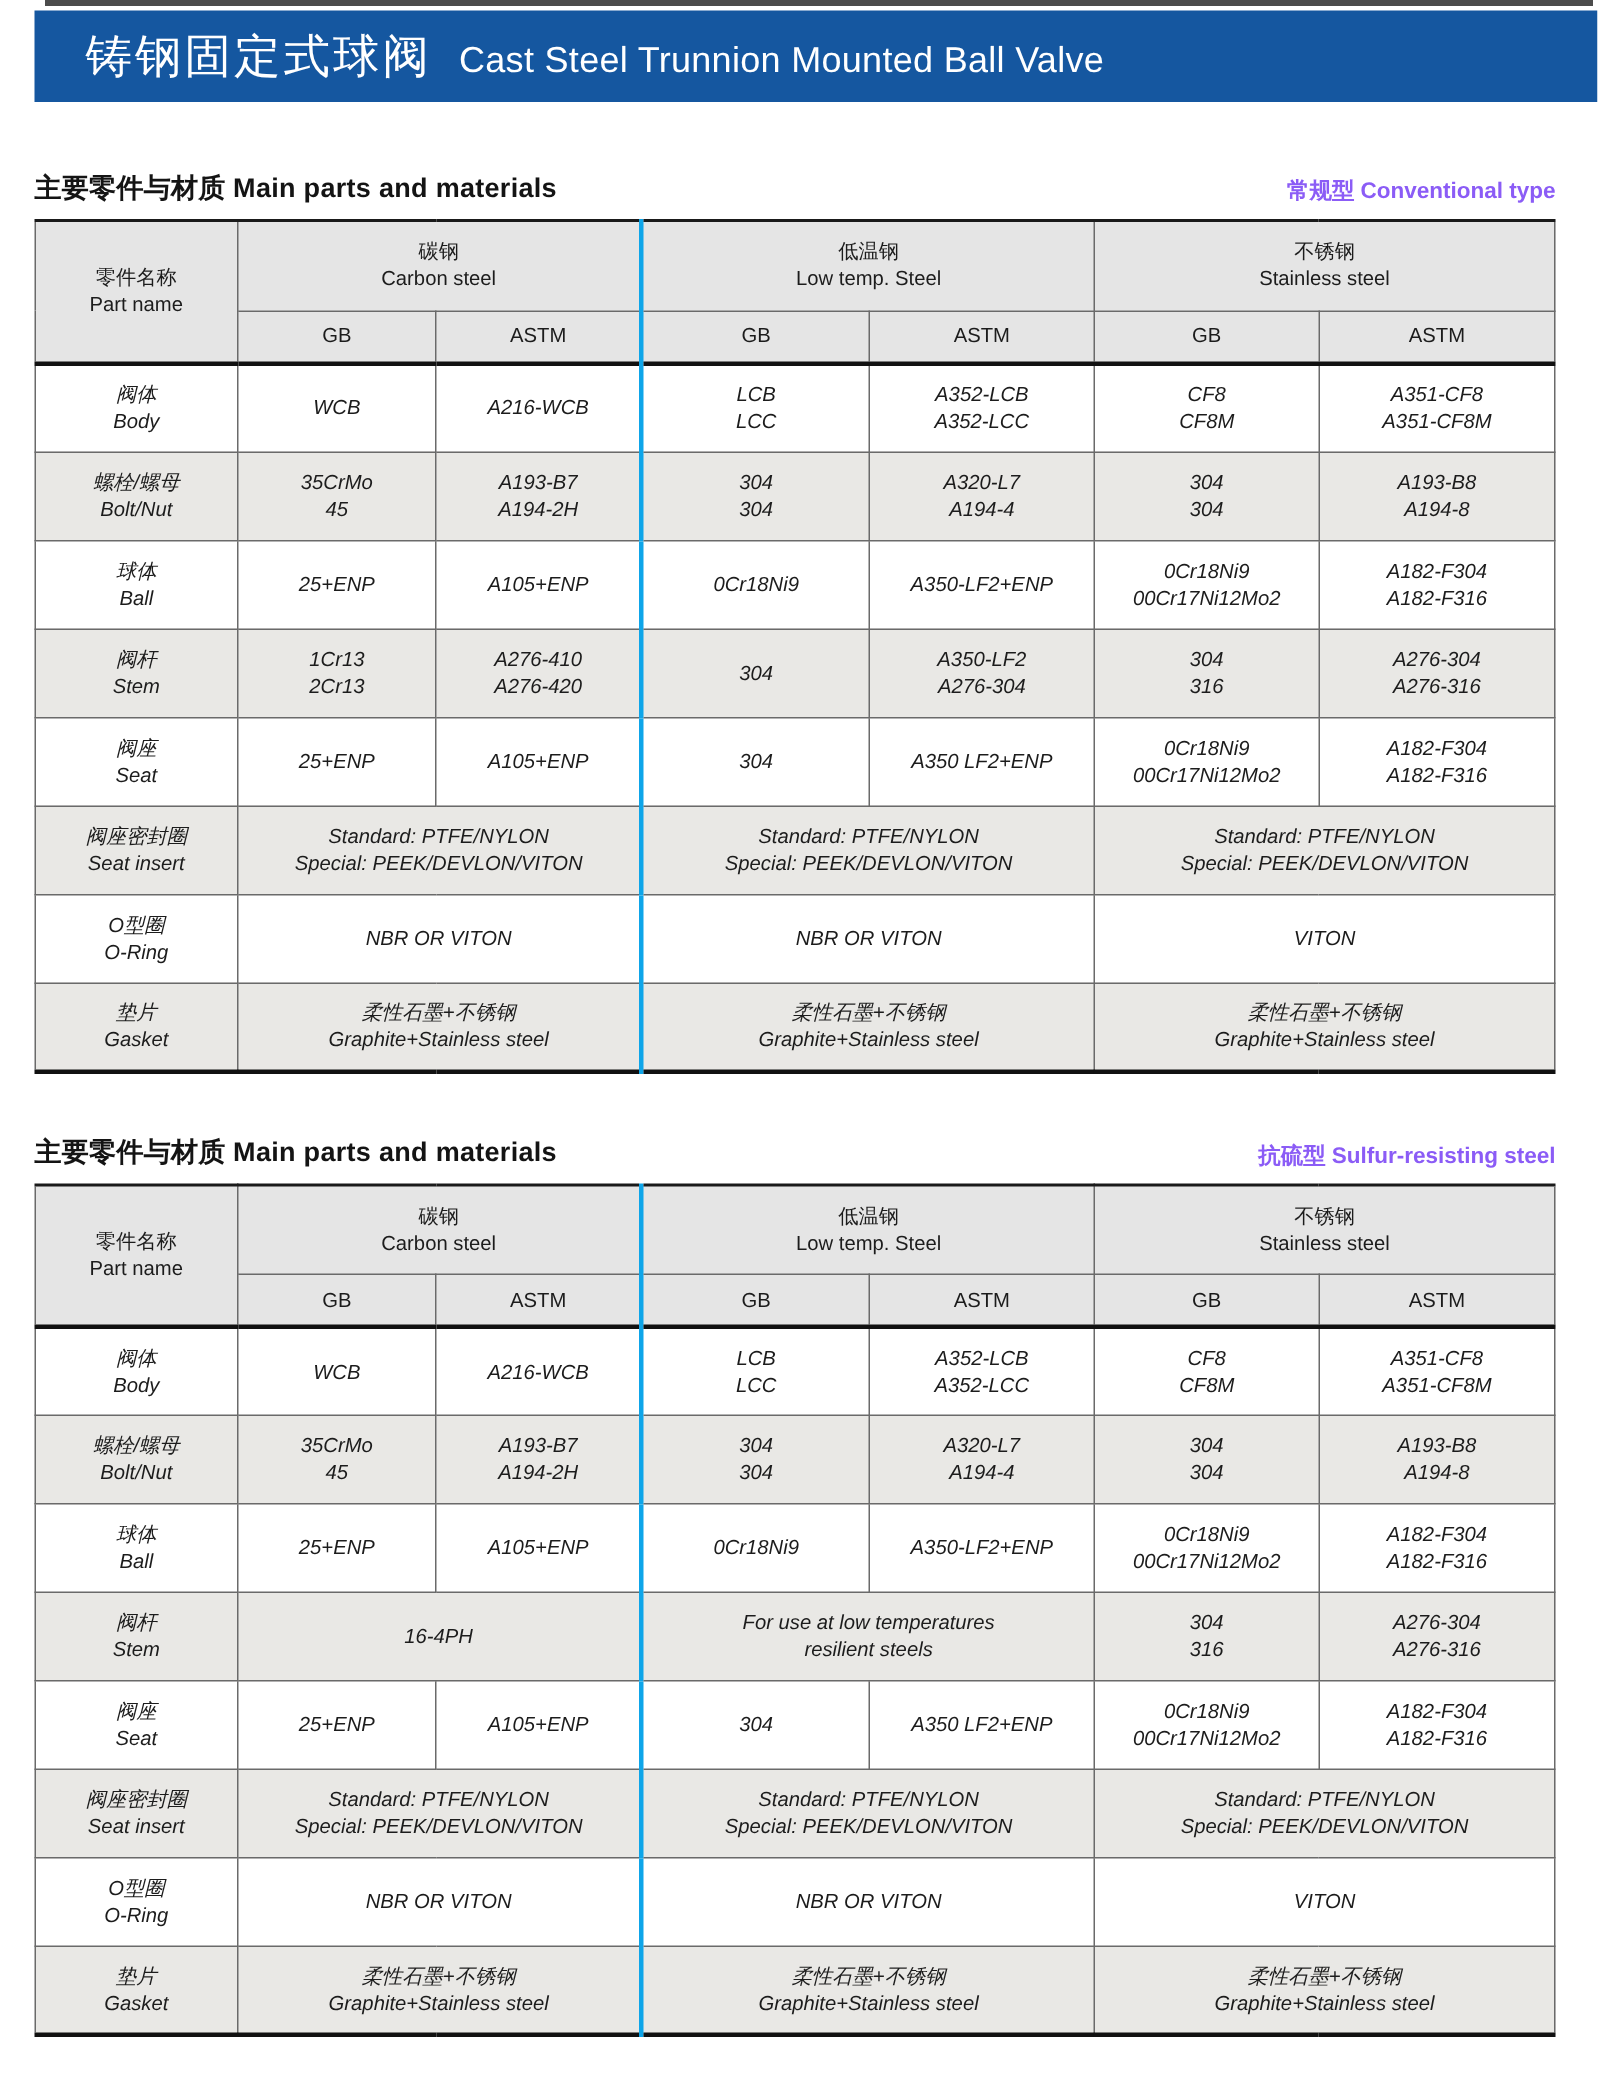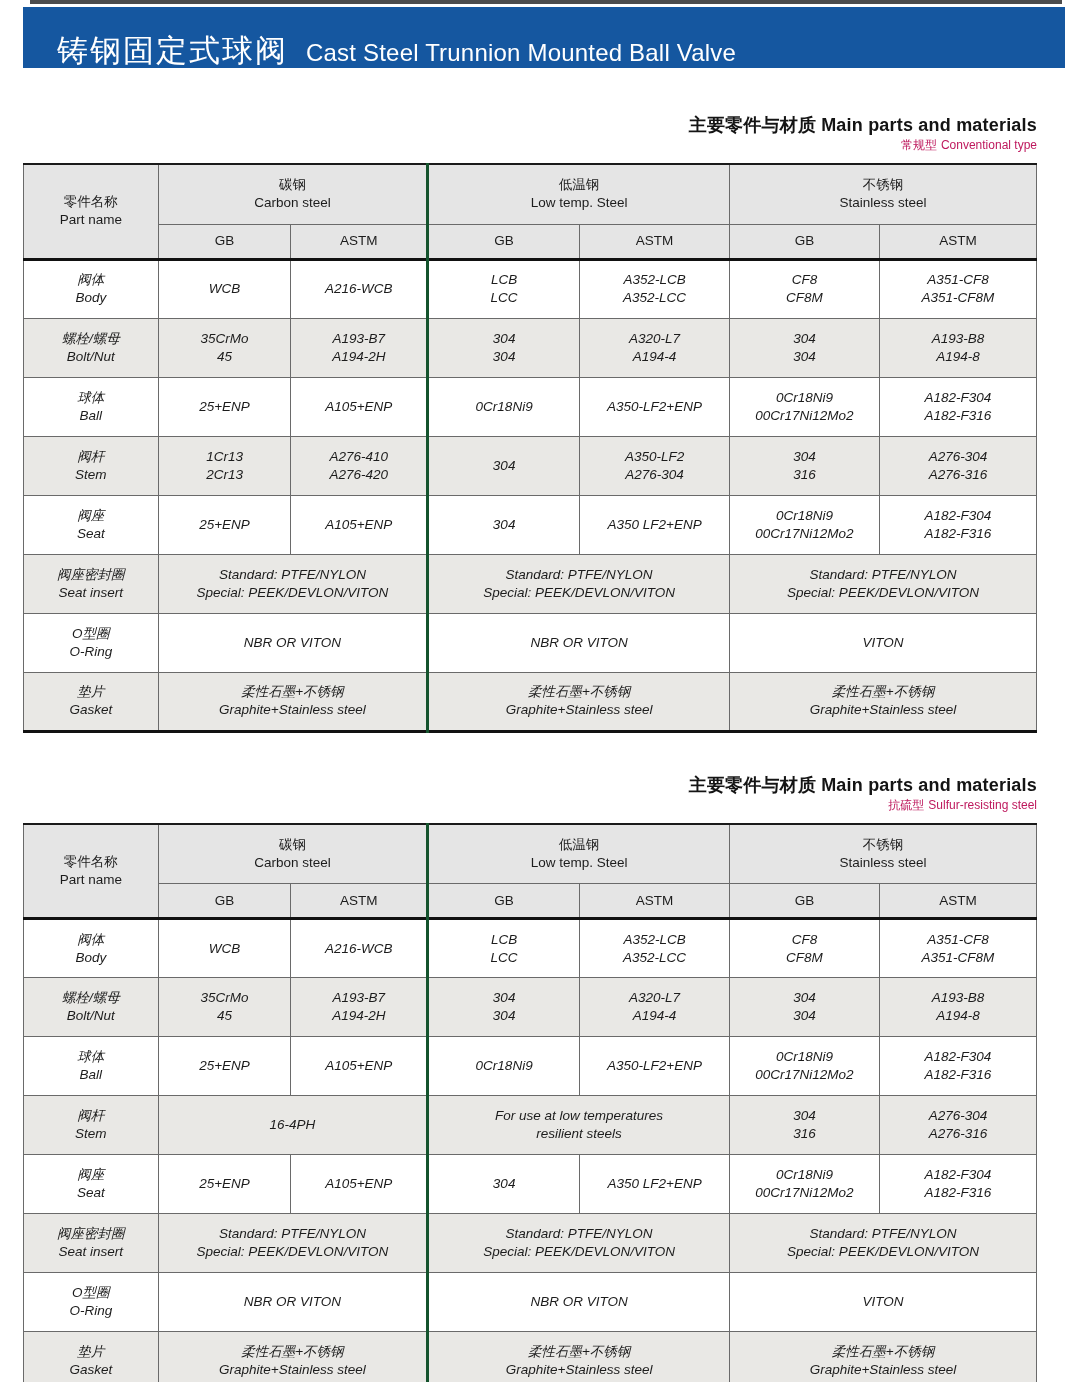--- a/index.html
+++ b/index.html
@@ -12,39 +12,38 @@
   }
   .scan-edge {
     position: absolute; top: 0; left: 30px; right: 3px; height: 4px;
     background: #4c4c4c;
   }
   .banner {
     margin: 7px 0 0 23px;
     height: 61px;
     background: #1557a0;
     display: flex; align-items: baseline;
-    padding: 23px 0 0 34px;
+    padding: 10px 0 0 34px;
     box-sizing: border-box;
     color: #ffffff;
     white-space: nowrap;
   }
   .banner .zh { font-size: 31px; letter-spacing: 2px; font-weight: 500; }
   .banner .en { font-size: 24px; margin-left: 18px; letter-spacing: 0.2px; }
 
   .section { margin-left: 23px; width: 1014px; }
   .sec-head {
     display: flex; justify-content: space-between; align-items: flex-end;
     margin-bottom: 9px;
-    flex-direction: column;
   }
   .sec-head.first { margin-top: 45px; }
   .sec-head.second { margin-top: 40px; }
   .sec-title { font-size: 18px; font-weight: bold; color: #141414; letter-spacing: 0.2px; }
   .sec-title .en { margin-left: 5px; }
-  .sec-type { font-size: 12px; font-weight: normal; color: #be185d; }
+  .sec-type { font-size: 15px; font-weight: bold; color: #8b5cf6; }
   .sec-type .en { margin-left: 4px; }
 
   table.mtable {
     width: 1014px;
     border-collapse: collapse;
     table-layout: fixed;
     border: 1px solid #4a4a4a;
     border-top: 2px solid #1a1a1a;
     border-bottom: 3px solid #111111;
     font-size: 13.5px;
@@ -58,21 +57,21 @@
     line-height: 1.32;
     color: #1c1c1c;
   }
   table.mtable thead th { background: #e5e5e5; }
   table.mtable thead tr.grp-row { height: 60px; }
   table.mtable thead tr.sub-row { height: 35px; }
   table.mtable tbody tr { height: 59px; background: #ffffff; font-style: italic; }
   table.mtable tbody tr:nth-child(even) { background: #e9e8e5; }
   table.mtable tbody tr:first-child th,
   table.mtable tbody tr:first-child td { border-top: 3px solid #111111; }
-  table.mtable .thick-left { border-left: 3px solid #14532d; }
+  table.mtable .thick-left { border-left: 3px solid #0ea5e9; }
 </style>
 </head>
 <body>
 
 <div class="scan-edge"></div>
 
 <header class="banner">
   <span class="zh">铸钢固定式球阀</span>
   <span class="en">Cast Steel Trunnion Mounted Ball Valve</span>
 </header>

